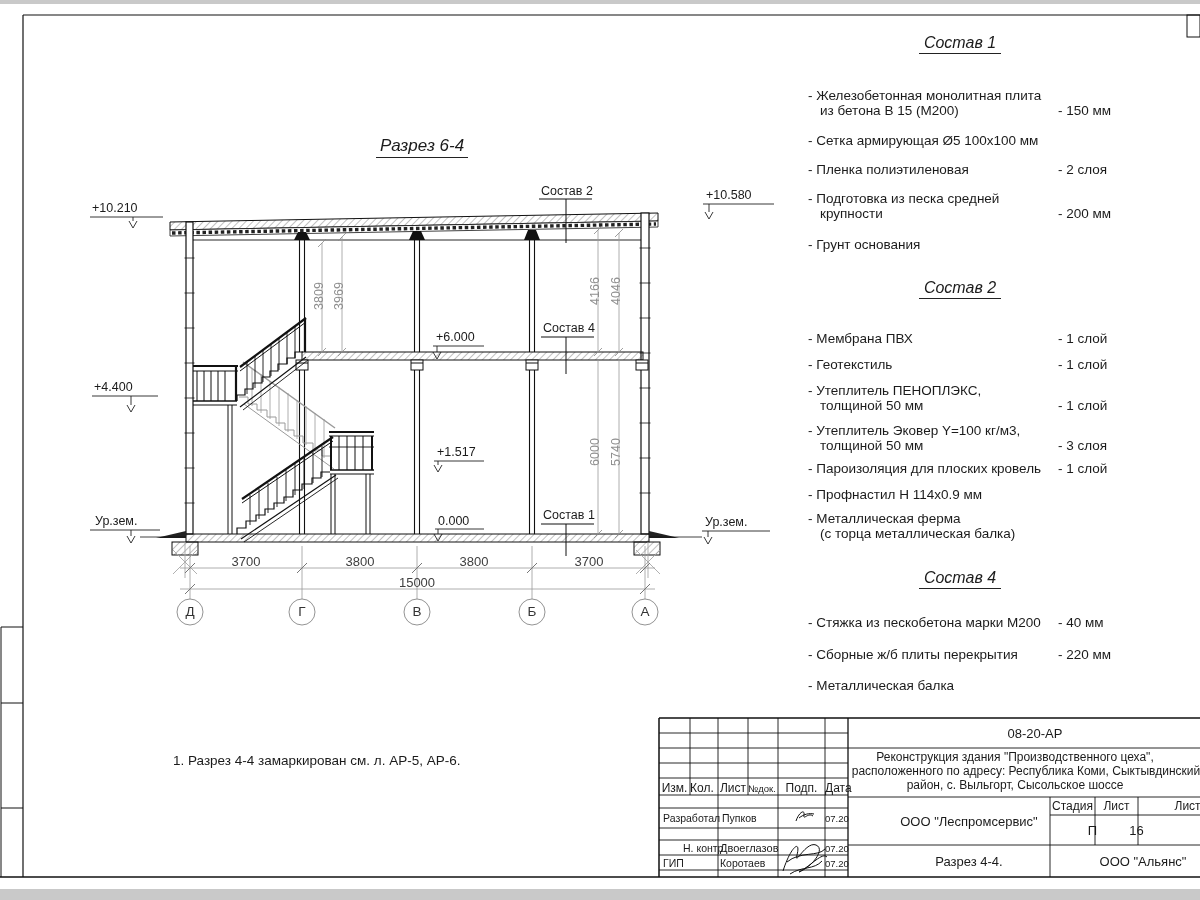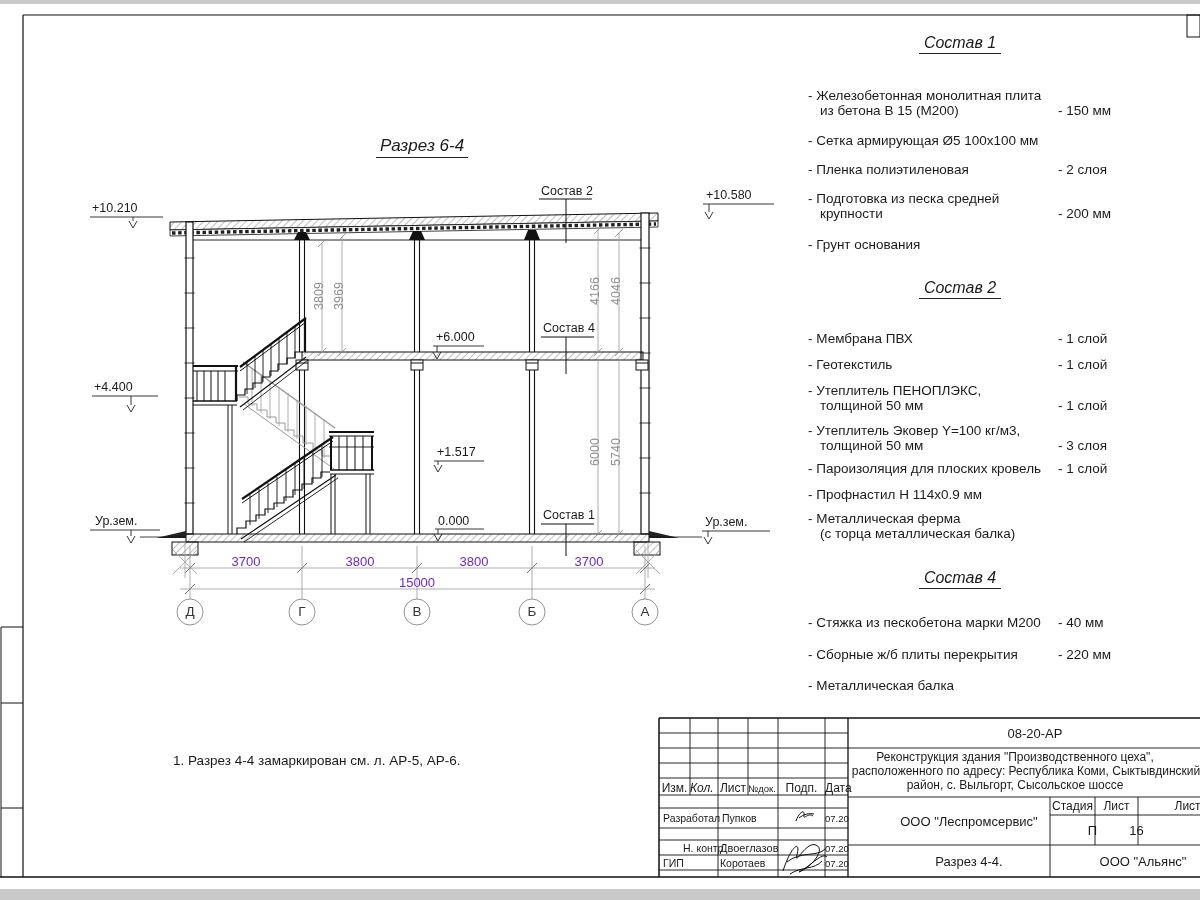--- a/index.html
+++ b/index.html
@@ -6,21 +6,21 @@
   body{width:1200px;height:900px;position:relative;background:#ffffff;overflow:hidden;
        font-family:"Liberation Sans", sans-serif;color:#1b1b1b;}
   .scanbar{position:absolute;left:0;width:1200px;background:#c9c9c9;}
   svg.layer{position:absolute;left:0;top:0;}
   .sec-title{position:absolute;font-style:italic;font-size:17px;text-align:center;}
   .sec-title .u{border-bottom:1.2px solid #222;padding:0 4px 2px;}
   .elev{position:absolute;font-size:12.5px;white-space:nowrap;}
   .leader-lbl{position:absolute;font-size:12.5px;white-space:nowrap;}
   .vdim{position:absolute;width:44px;height:14px;font-size:12.5px;color:#8f8f8f;
         text-align:center;transform:rotate(-90deg);white-space:nowrap;}
-  .hdim{position:absolute;font-size:13px;color:#6d28d9;text-align:center;white-space:nowrap;}
+  .hdim{position:absolute;font-size:13px;color:#404040;text-align:center;white-space:nowrap;}
   .axis{position:absolute;width:26px;text-align:center;font-size:13.5px;color:#333;}
   .spec-h{position:absolute;font-style:italic;font-size:16px;text-align:center;width:160px;}
   .spec-h .u{border-bottom:1.2px solid #222;padding:0 5px 2px;}
   .item{position:absolute;left:808px;width:410px;font-size:13.5px;line-height:15px;white-space:nowrap;}
   .item .l2{display:block;padding-left:12px;}
   .item .val{position:absolute;left:250px;top:0;}
   .item .val.v2{top:15px;}
   .note{position:absolute;font-size:13.5px;white-space:nowrap;}
   .tb{position:absolute;font-size:12px;white-space:nowrap;}
   .tb.c{text-align:center;}
@@ -431,21 +431,21 @@
   <span>- Сборные ж/б плиты перекрытия</span>
   <span class="val">- 220 мм</span>
 </div>
 <div class="item" style="top:678px;">
   <span>- Металлическая балка</span>
 </div>
 
 <div class="note" style="left:173px;top:753px;">1. Разрез 4-4 замаркирован см. л. АР-5, АР-6.</div>
 
 <div class="tb c" style="left:659px;top:781px;width:31px;">Изм.</div>
-<div class="tb c" style="left:690px;top:781px;width:16px;font-style:italic;">Кол.</div>
+<div class="tb c" style="left:690px;top:781px;width:16px;">Кол.</div>
 <div class="tb c" style="left:718px;top:781px;width:30px;">Лист</div>
 <div class="tb c small" style="left:748px;top:783px;width:20px;">№док.</div>
 <div class="tb c" style="left:778px;top:781px;width:47px;">Подп.</div>
 <div class="tb c" style="left:825px;top:781px;width:23px;">Дата</div>
 
 <div class="tb" style="left:663px;top:812px;font-size:10.5px;">Разработал</div>
 <div class="tb" style="left:722px;top:812px;font-size:10.5px;">Пупков</div>
 <div class="tb c" style="left:825px;top:813px;width:23px;font-size:9.5px;">07.20</div>
 <div class="tb" style="left:683px;top:842px;font-size:10.5px;">Н. контр.</div>
 <div class="tb" style="left:720px;top:842px;font-size:11px;border-radius:6px;">Двоеглазов</div>

